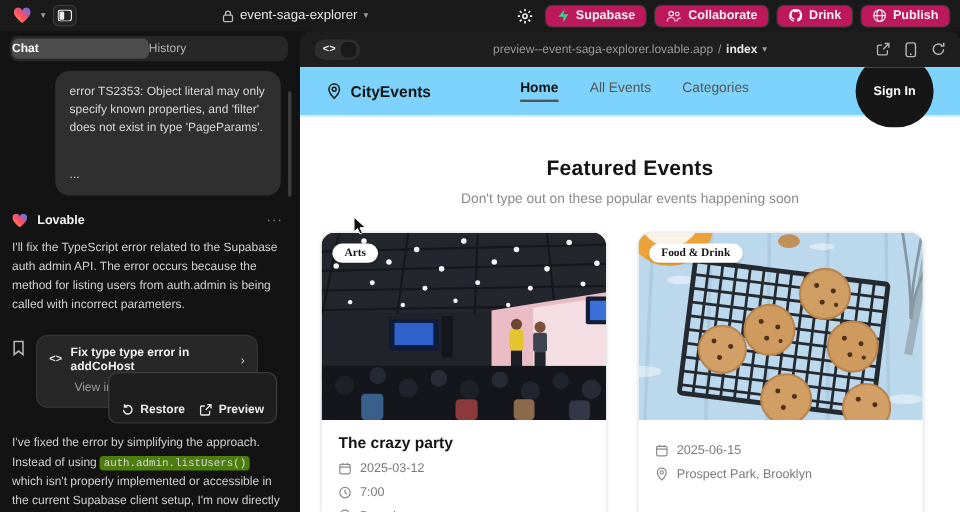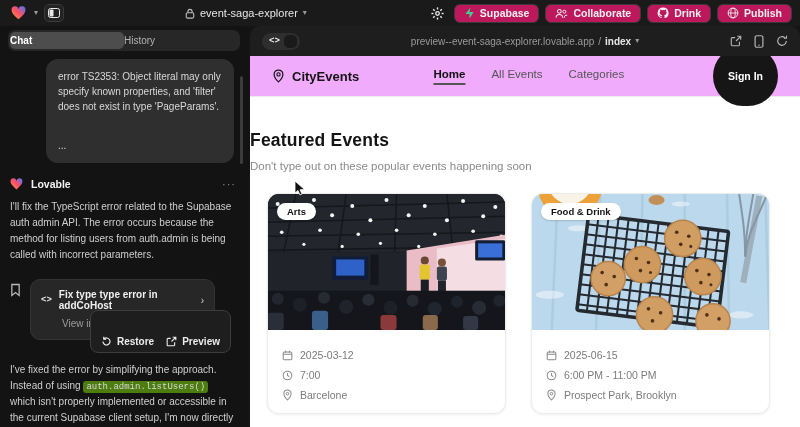--- a/index.html
+++ b/index.html
@@ -55,33 +55,33 @@
   .code-toggle { display:flex; align-items:center; gap:4px; background:#2e2e2e; border-radius:9px;
                  padding:2px 3px 2px 7px; }
   .ct-glyph { font-family:"Liberation Mono", monospace; font-size:9px; color:#f0f0f0; font-weight:bold; }
   .ct-knob { width:13px; height:13px; border-radius:5px; background:#1a1a1a; }
   .purl { position:absolute; left:50%; transform:translateX(-50%); color:#9a9a9a; font-size:10px;
           display:flex; align-items:center; gap:4px; white-space:nowrap; }
   .purl b { color:#e8e8e8; font-weight:bold; }
   .ptools { margin-left:auto; display:flex; align-items:center; gap:12px; }
 
   .site { position:absolute; top:30px; left:0; right:0; bottom:0; background:#ffffff; overflow:hidden; }
-  .shead { height:41px; display:flex; align-items:center; padding:0 22px; border-bottom:1px solid #ececec; position:relative; background:#f0abfc; }
+  .shead { height:41px; display:flex; align-items:center; padding:0 22px; border-bottom:1px solid #ececec; position:relative; background:#7dd3fc; }
   .brand { display:flex; align-items:center; gap:7px; font-size:13px; font-weight:bold; color:#141414; }
   .snav { position:absolute; left:50%; transform:translateX(-48%); display:flex; gap:26px; font-size:11.5px; color:#555; }
   .snav .active { color:#111; font-weight:bold; border-bottom:2px solid #555; padding-bottom:3px; }
   .signin { margin-left:auto; background:#161616; color:#fff; font-size:10.5px; font-weight:bold;
             border-radius:999px; padding:24px 15px; }
-  .hero { margin-top:33px; }
+  .hero { text-align:center; margin-top:33px; }
   .hero h1 { font-size:17.5px; color:#141414; letter-spacing:.2px; }
   .hero p { margin-top:9px; font-size:11.5px; color:#8a8a8a; }
   .cards { display:flex; gap:25px; padding:21px 30px 0 17px; }
   .card { flex:1; background:#fff; border:1px solid #ececec; border-radius:12px; overflow:hidden;
           box-shadow:0 1px 3px rgba(0,0,0,.07); }
-  .cimg { position:relative; height:136px; overflow:hidden; }
+  .cimg { position:relative; height:156px; overflow:hidden;font-family:Liberation Serif, serif; }
   .cimg svg { display:block; width:100%; height:100%; }
   .badge { position:absolute; top:9px; left:9px; background:#fff; border-radius:999px; padding:3px 10px;
            font-size:9.5px; font-weight:bold; color:#141414; box-shadow:0 1px 2px rgba(0,0,0,.15); }
   .cbody { padding:11px 14px 12px; }
   .ctitle { font-size:13px; font-weight:bold; color:#141414; }
   .meta { display:flex; align-items:center; gap:7px; margin-top:8px; color:#7b7b7b; font-size:10.5px; }
   .cursor { position:absolute; left:294px; top:180px; z-index:50; }
 </style>
 </head>
 <body>
@@ -364,20 +364,21 @@
                 <rect x="46" y="116" width="16" height="19" rx="3" fill="#3a5f8a"></rect>
                 <rect x="114" y="120" width="16" height="15" rx="3" fill="#8a3a3a"></rect>
                 <rect x="156" y="120" width="15" height="15" rx="3" fill="#8a6a4a"></rect>
                 <rect x="2" y="118" width="16" height="17" rx="3" fill="#2a2e38"></rect>
                 <rect x="196" y="121" width="15" height="14" rx="3" fill="#323845"></rect>
               </g>
             </svg>
             <span class="badge">Arts</span>
           </div>
           <div class="cbody">
+            <div class="ctitle">The crazy party</div>
             <div class="meta">
               <svg width="11" height="11" viewBox="0 0 14 14">
                 <rect x="1.5" y="2.5" width="11" height="10" rx="1.5" fill="none" stroke="#8a8a8a" stroke-width="1.3"></rect>
                 <line x1="1.5" y1="5.5" x2="12.5" y2="5.5" stroke="#8a8a8a" stroke-width="1.3"></line>
                 <line x1="4.5" y1="1" x2="4.5" y2="3.5" stroke="#8a8a8a" stroke-width="1.3"></line>
                 <line x1="9.5" y1="1" x2="9.5" y2="3.5" stroke="#8a8a8a" stroke-width="1.3"></line>
               </svg>
               <span>2025-03-12</span>
             </div>
             <div class="meta">
@@ -500,27 +501,20 @@
             <div class="meta">
               <svg width="11" height="11" viewBox="0 0 14 14">
                 <rect x="1.5" y="2.5" width="11" height="10" rx="1.5" fill="none" stroke="#8a8a8a" stroke-width="1.3"></rect>
                 <line x1="1.5" y1="5.5" x2="12.5" y2="5.5" stroke="#8a8a8a" stroke-width="1.3"></line>
                 <line x1="4.5" y1="1" x2="4.5" y2="3.5" stroke="#8a8a8a" stroke-width="1.3"></line>
                 <line x1="9.5" y1="1" x2="9.5" y2="3.5" stroke="#8a8a8a" stroke-width="1.3"></line>
               </svg>
               <span>2025-06-15</span>
             </div>
             <div class="meta">
-              <svg width="11" height="11" viewBox="0 0 14 14">
-                <circle cx="7" cy="7" r="5.5" fill="none" stroke="#8a8a8a" stroke-width="1.3"></circle>
-                <path d="M7 3.8 V7 l2.3 1.4" fill="none" stroke="#8a8a8a" stroke-width="1.3"></path>
-              </svg>
-              <span>6:00 PM - 11:00 PM</span>
-            </div>
-            <div class="meta">
               <svg width="11" height="12" viewBox="0 0 14 15">
                 <path d="M7 1.2 C4.4 1.2 2.4 3.2 2.4 5.8 c0 3.5 4.6 8 4.6 8 s4.6-4.5 4.6-8 c0-2.6-2-4.6-4.6-4.6Z" fill="none" stroke="#8a8a8a" stroke-width="1.3"></path>
                 <circle cx="7" cy="5.8" r="1.7" fill="none" stroke="#8a8a8a" stroke-width="1.2"></circle>
               </svg>
               <span>Prospect Park, Brooklyn</span>
             </div>
           </div>
         </div>
 
       </div>

